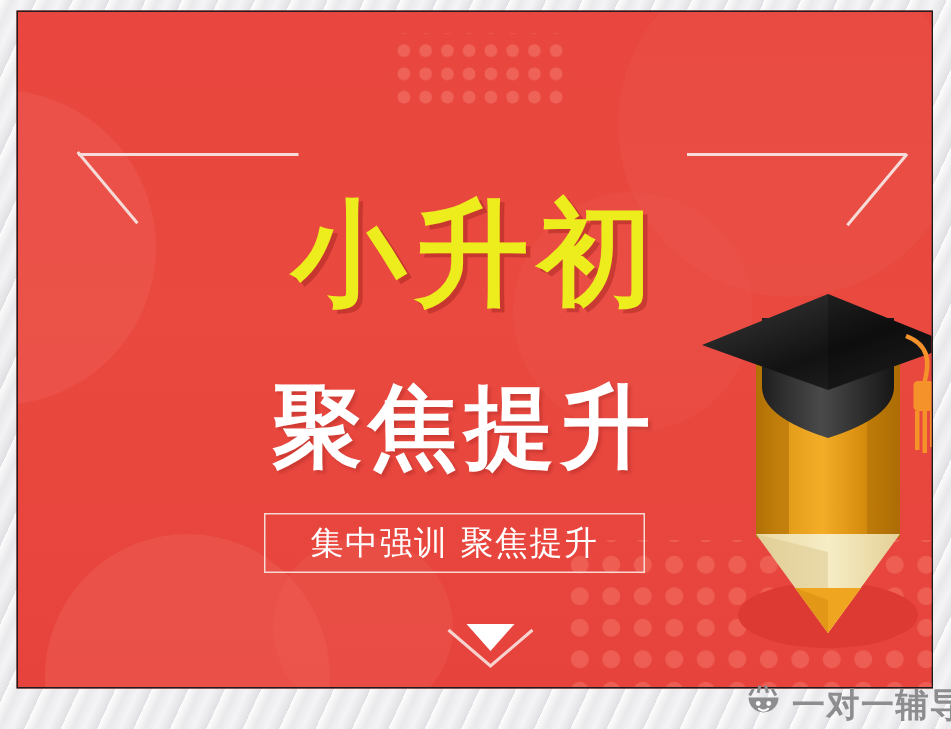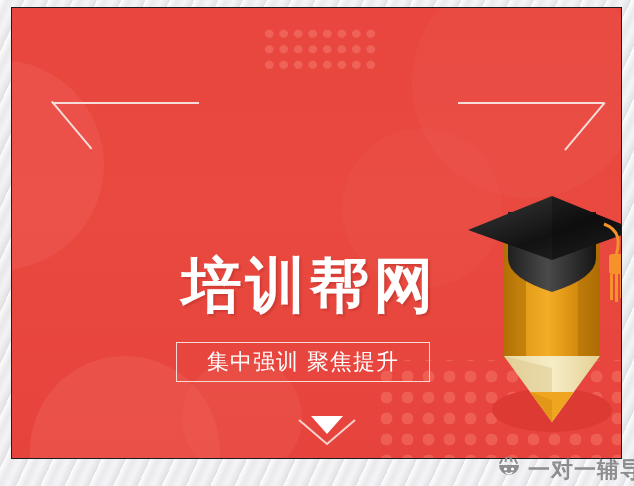--- a/index.html
+++ b/index.html
@@ -264,22 +264,23 @@
 
         <path d="M140,28 C156,34 156,46 152,60" stroke="#f5922a" stroke-width="3" fill="none"></path>
 
         <rect x="145" y="58" width="14" height="20" rx="3" fill="#f5922a"></rect>
         <rect x="146" y="78" width="3" height="26" fill="#f5922a"></rect>
         <rect x="151" y="78" width="3" height="28" fill="#f5922a"></rect>
         <rect x="156" y="78" width="3" height="24" fill="#f5922a"></rect>
       </svg>
     </div>
 
-
-    <div id="headline-sub">培训帮网</div>
+    <div id="headline-main">小升初</div>
+
+    <div id="headline-sub">聚焦提升</div>
 
     <div id="tagline-box">
       <span id="tagline-text">集中强训 聚焦提升</span>
     </div>
 
     <div id="scroll-arrow">
       <svg width="64" height="36" viewBox="0 0 64 36" xmlns="http://www.w3.org/2000/svg">
         <polygon points="16,4 48,4 32,22" fill="#ffffff"></polygon>
         <polyline points="4,8 32,32 60,8" stroke="#f8e2de" stroke-width="2" fill="none" opacity="0.9"></polyline>
       </svg>

